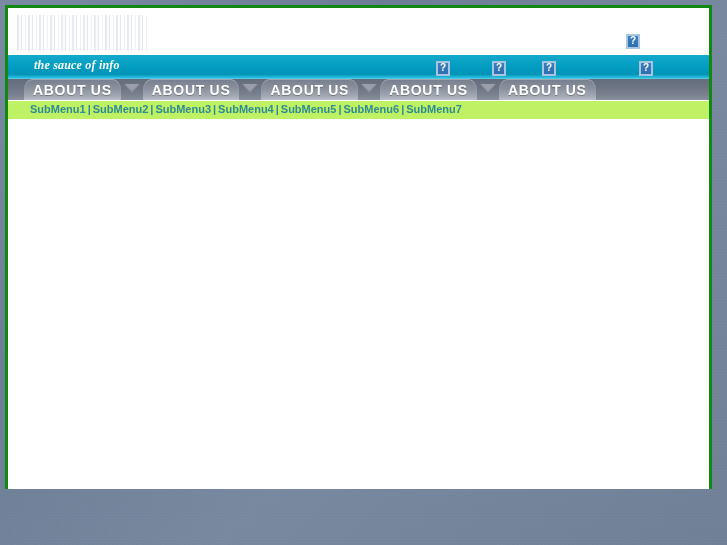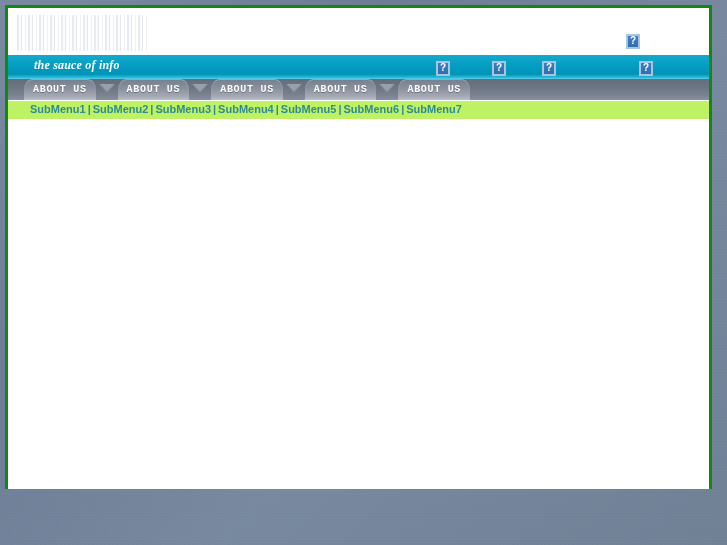--- a/index.html
+++ b/index.html
@@ -160,22 +160,22 @@
     align-items: center;
     padding: 0 9px 0 9px;
     background: linear-gradient(180deg, #757e8d 0%, #8a919e 45%, #a2a8b3 80%, #b9bec7 100%);
     border-top-left-radius: 9px 11px;
     border-top-right-radius: 9px 11px;
     box-shadow: inset 0 1px 0 rgba(255,255,255,0.30);
     margin-right: 0;
   }
 
   .tab-label {
-    font-family: Liberation Mono, monospace;
-    font-size: 10px;
+    font-family: Liberation Sans, sans-serif;
+    font-size: 14px;
     font-weight: bold;
     color: #ffffff;
     letter-spacing: 0.7px;
     text-shadow: 0 1px 0 rgba(0,0,0,0.28);
     white-space: nowrap;
   }
 
   .tab-sep {
     position: relative;
     width: 22px;

